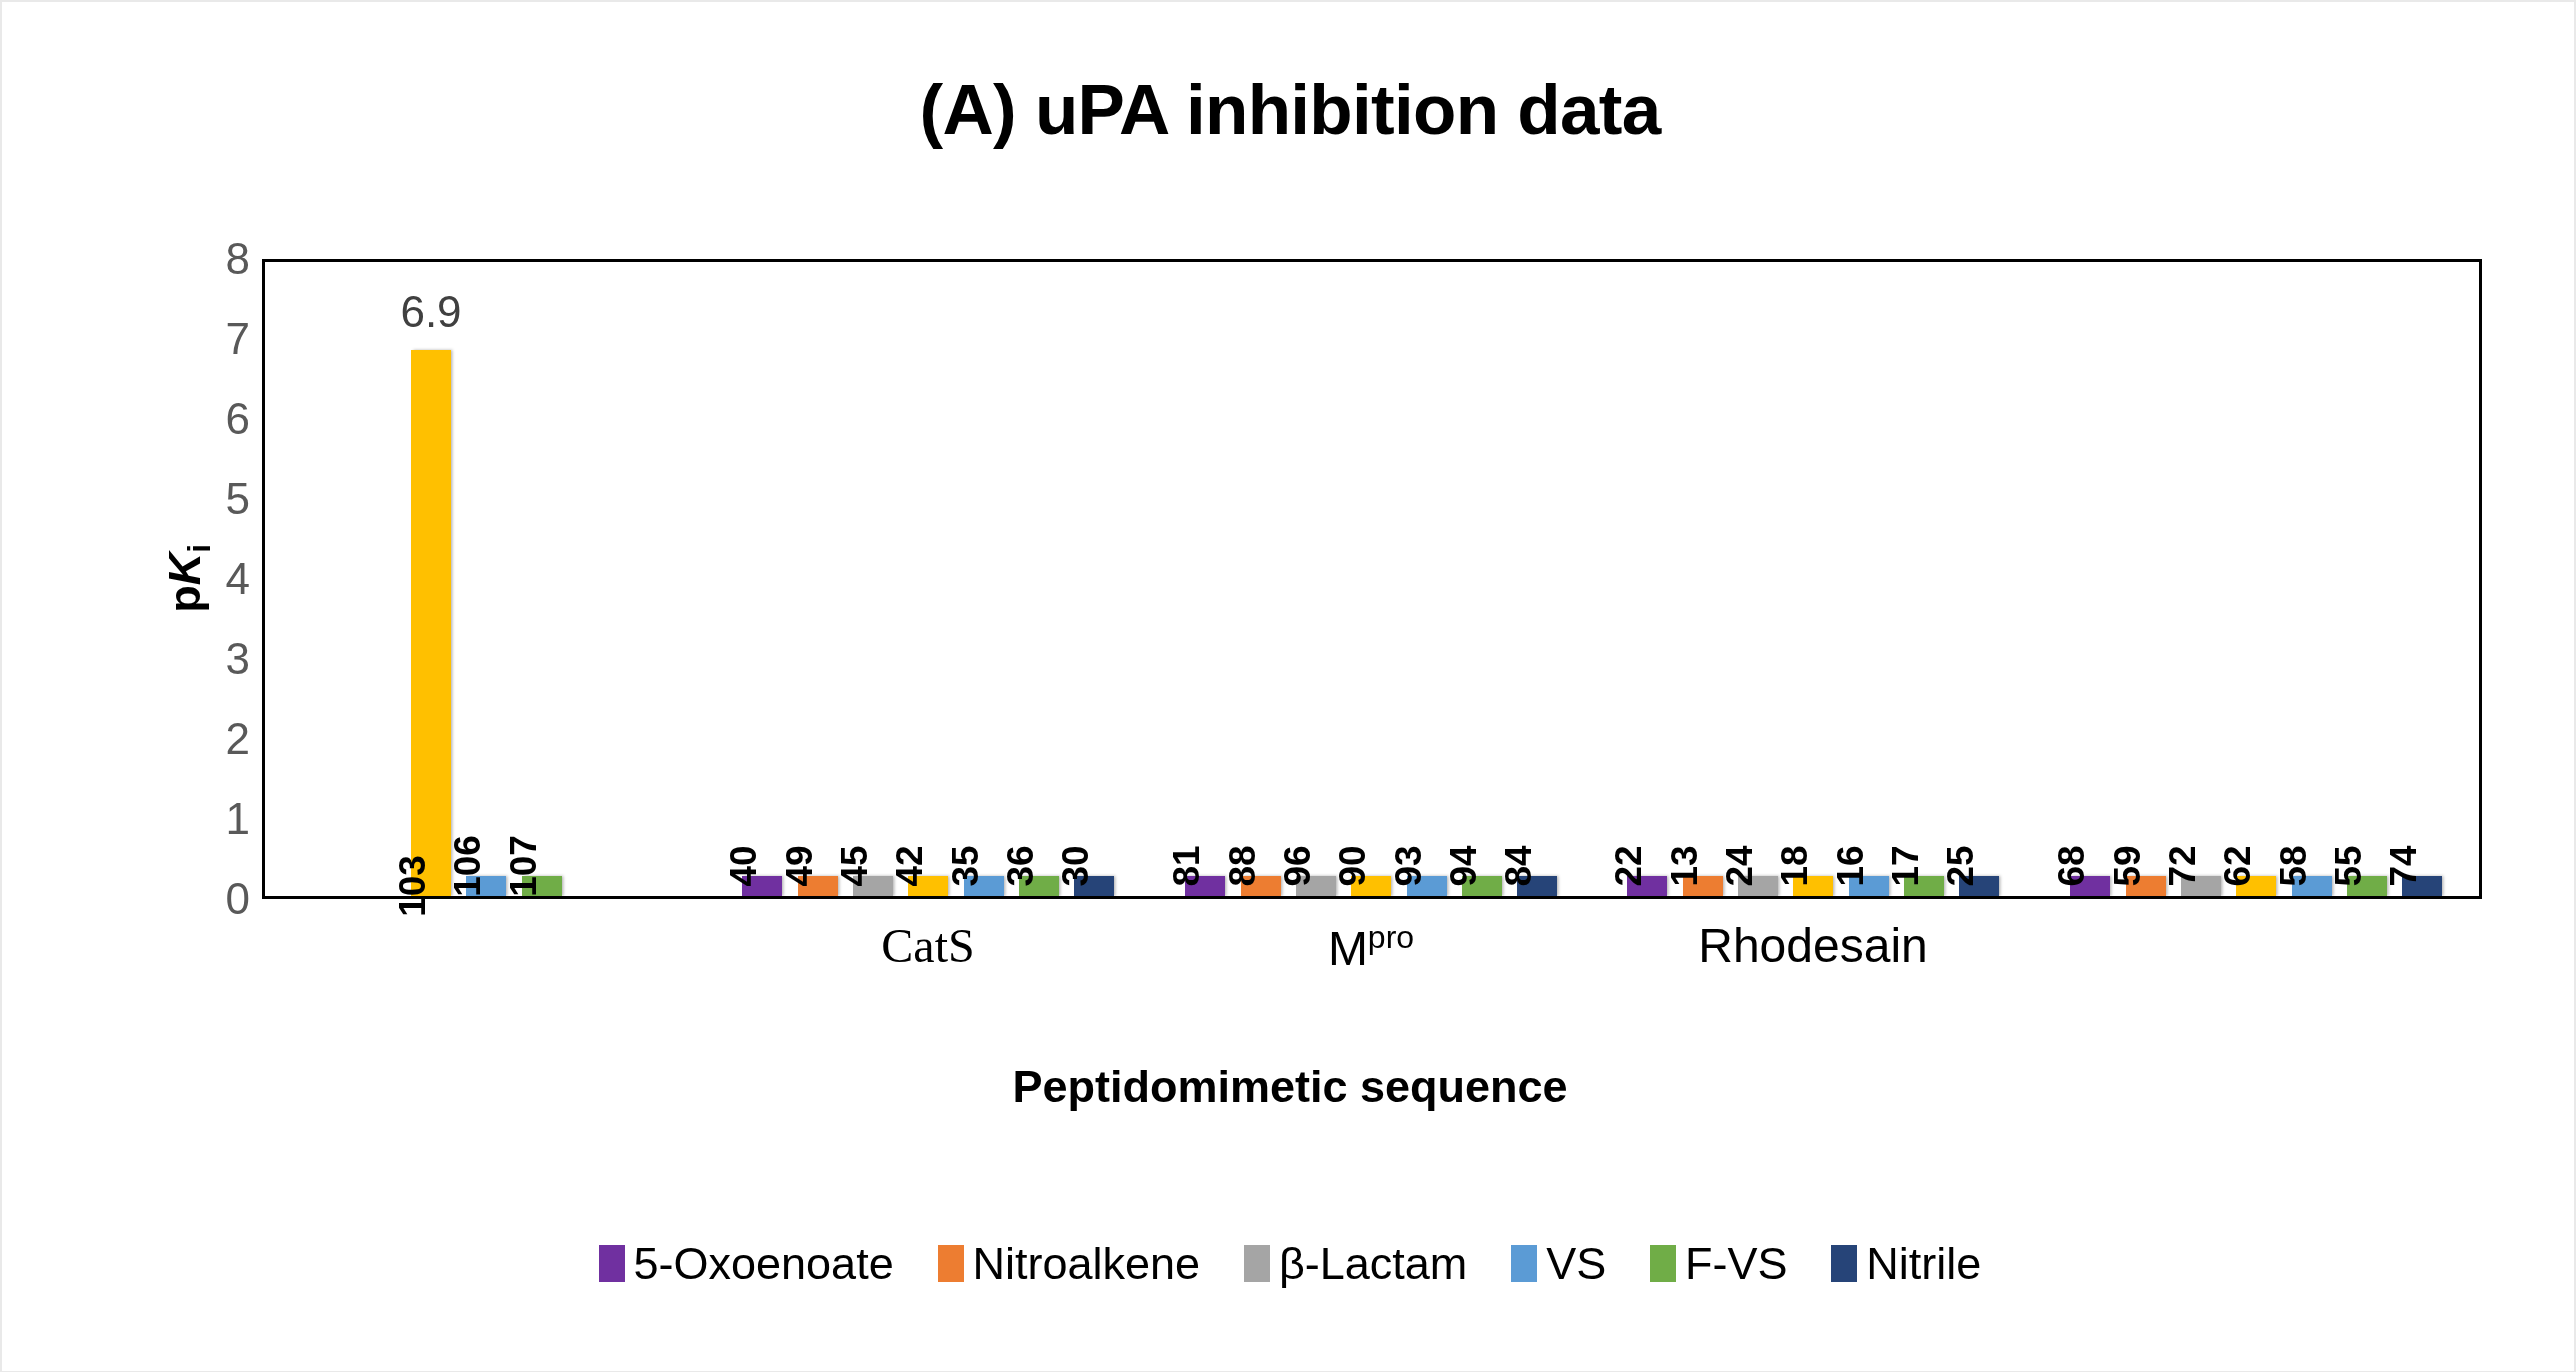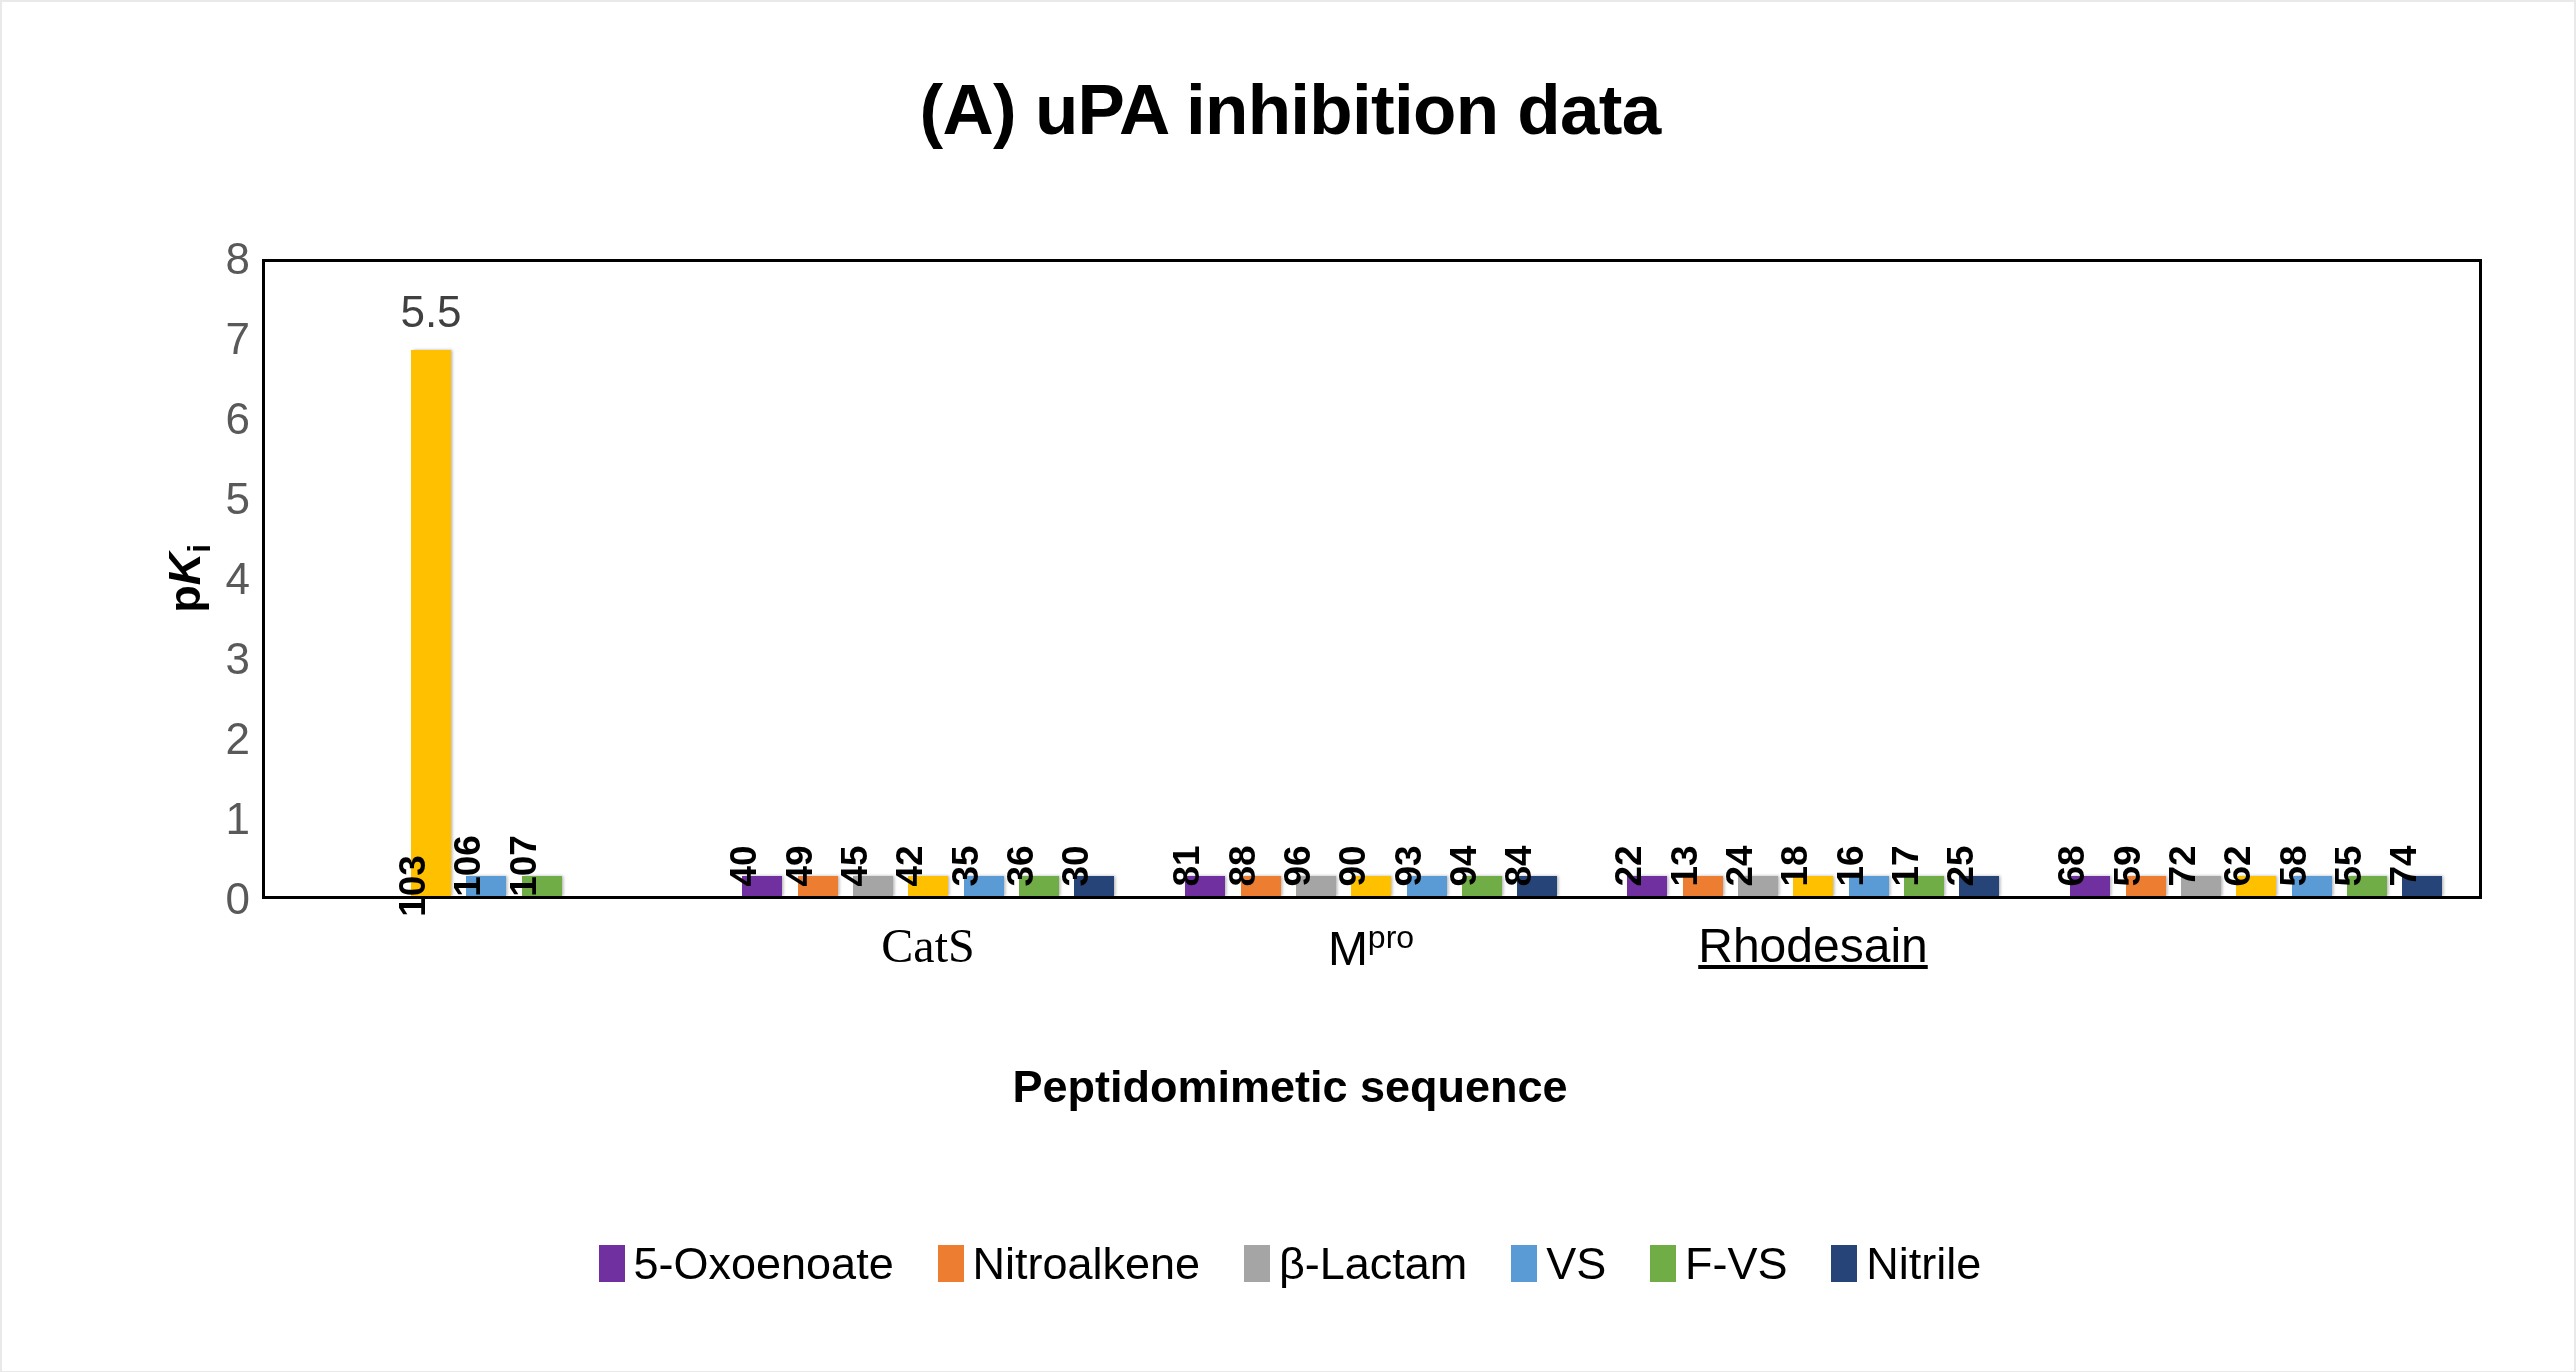--- a/index.html
+++ b/index.html
@@ -213,21 +213,21 @@
 
   <div id="y-axis-title"><span class="bold">p</span><span class="ital">K</span><span class="sub">i</span></div>
 
   <div id="plot-frame"></div>
 
   <div id="bars-layer">
       <div class="group" style="left: 0px; width: 442px;">
         <div class="bar-slot" style="left: 146px; width: 40px;">
           <div class="bar" style="height: 546px; background: rgb(255, 192, 0);"></div>
           <div class="bar-label inside" style="bottom: 10.2px;">103</div>
-          <div class="value-label" style="bottom: 562px;">5.5</div>
+          <div class="value-label" style="bottom: 562px;">6.9</div>
         </div>
         <div class="bar-slot" style="left: 201px; width: 40px;">
           <div class="bar" style="height: 20px; background: rgb(91, 155, 213);"></div>
           <div class="bar-label" style="bottom: 30px;">106</div>
         </div>
         <div class="bar-slot" style="left: 257px; width: 40px;">
           <div class="bar" style="height: 20px; background: rgb(112, 173, 71);"></div>
           <div class="bar-label" style="bottom: 30px;">107</div>
         </div>
       </div>
@@ -349,21 +349,21 @@
         <div class="bar-slot" style="left: 367px; width: 40px;">
           <div class="bar" style="height: 20px; background: rgb(38, 68, 120);"></div>
           <div class="bar-label" style="bottom: 30px;">74</div>
         </div>
       </div>
     </div>
 
   <div id="x-categories">
       <div class="x-cat" style="left: 442px; width: 442px; font-family: Liberation Serif, serif;">CatS</div>
       <div class="x-cat" style="left: 885px; width: 442px;">M<span class="sup">pro</span></div>
-      <div class="x-cat" style="left: 1327px; width: 442px; text-decoration: underline;">Rhodesain</div>
+      <div class="x-cat" style="left: 1327px; width: 442px;">Rhodesain</div>
     </div>
 
   <div id="x-axis-title">Peptidomimetic sequence</div>
 
   <div id="legend">
       <div class="legend-item">
         <span class="legend-swatch" style="background: rgb(112, 48, 160);"></span>
         <span class="legend-label">5-Oxoenoate</span>
       </div>
       <div class="legend-item">

